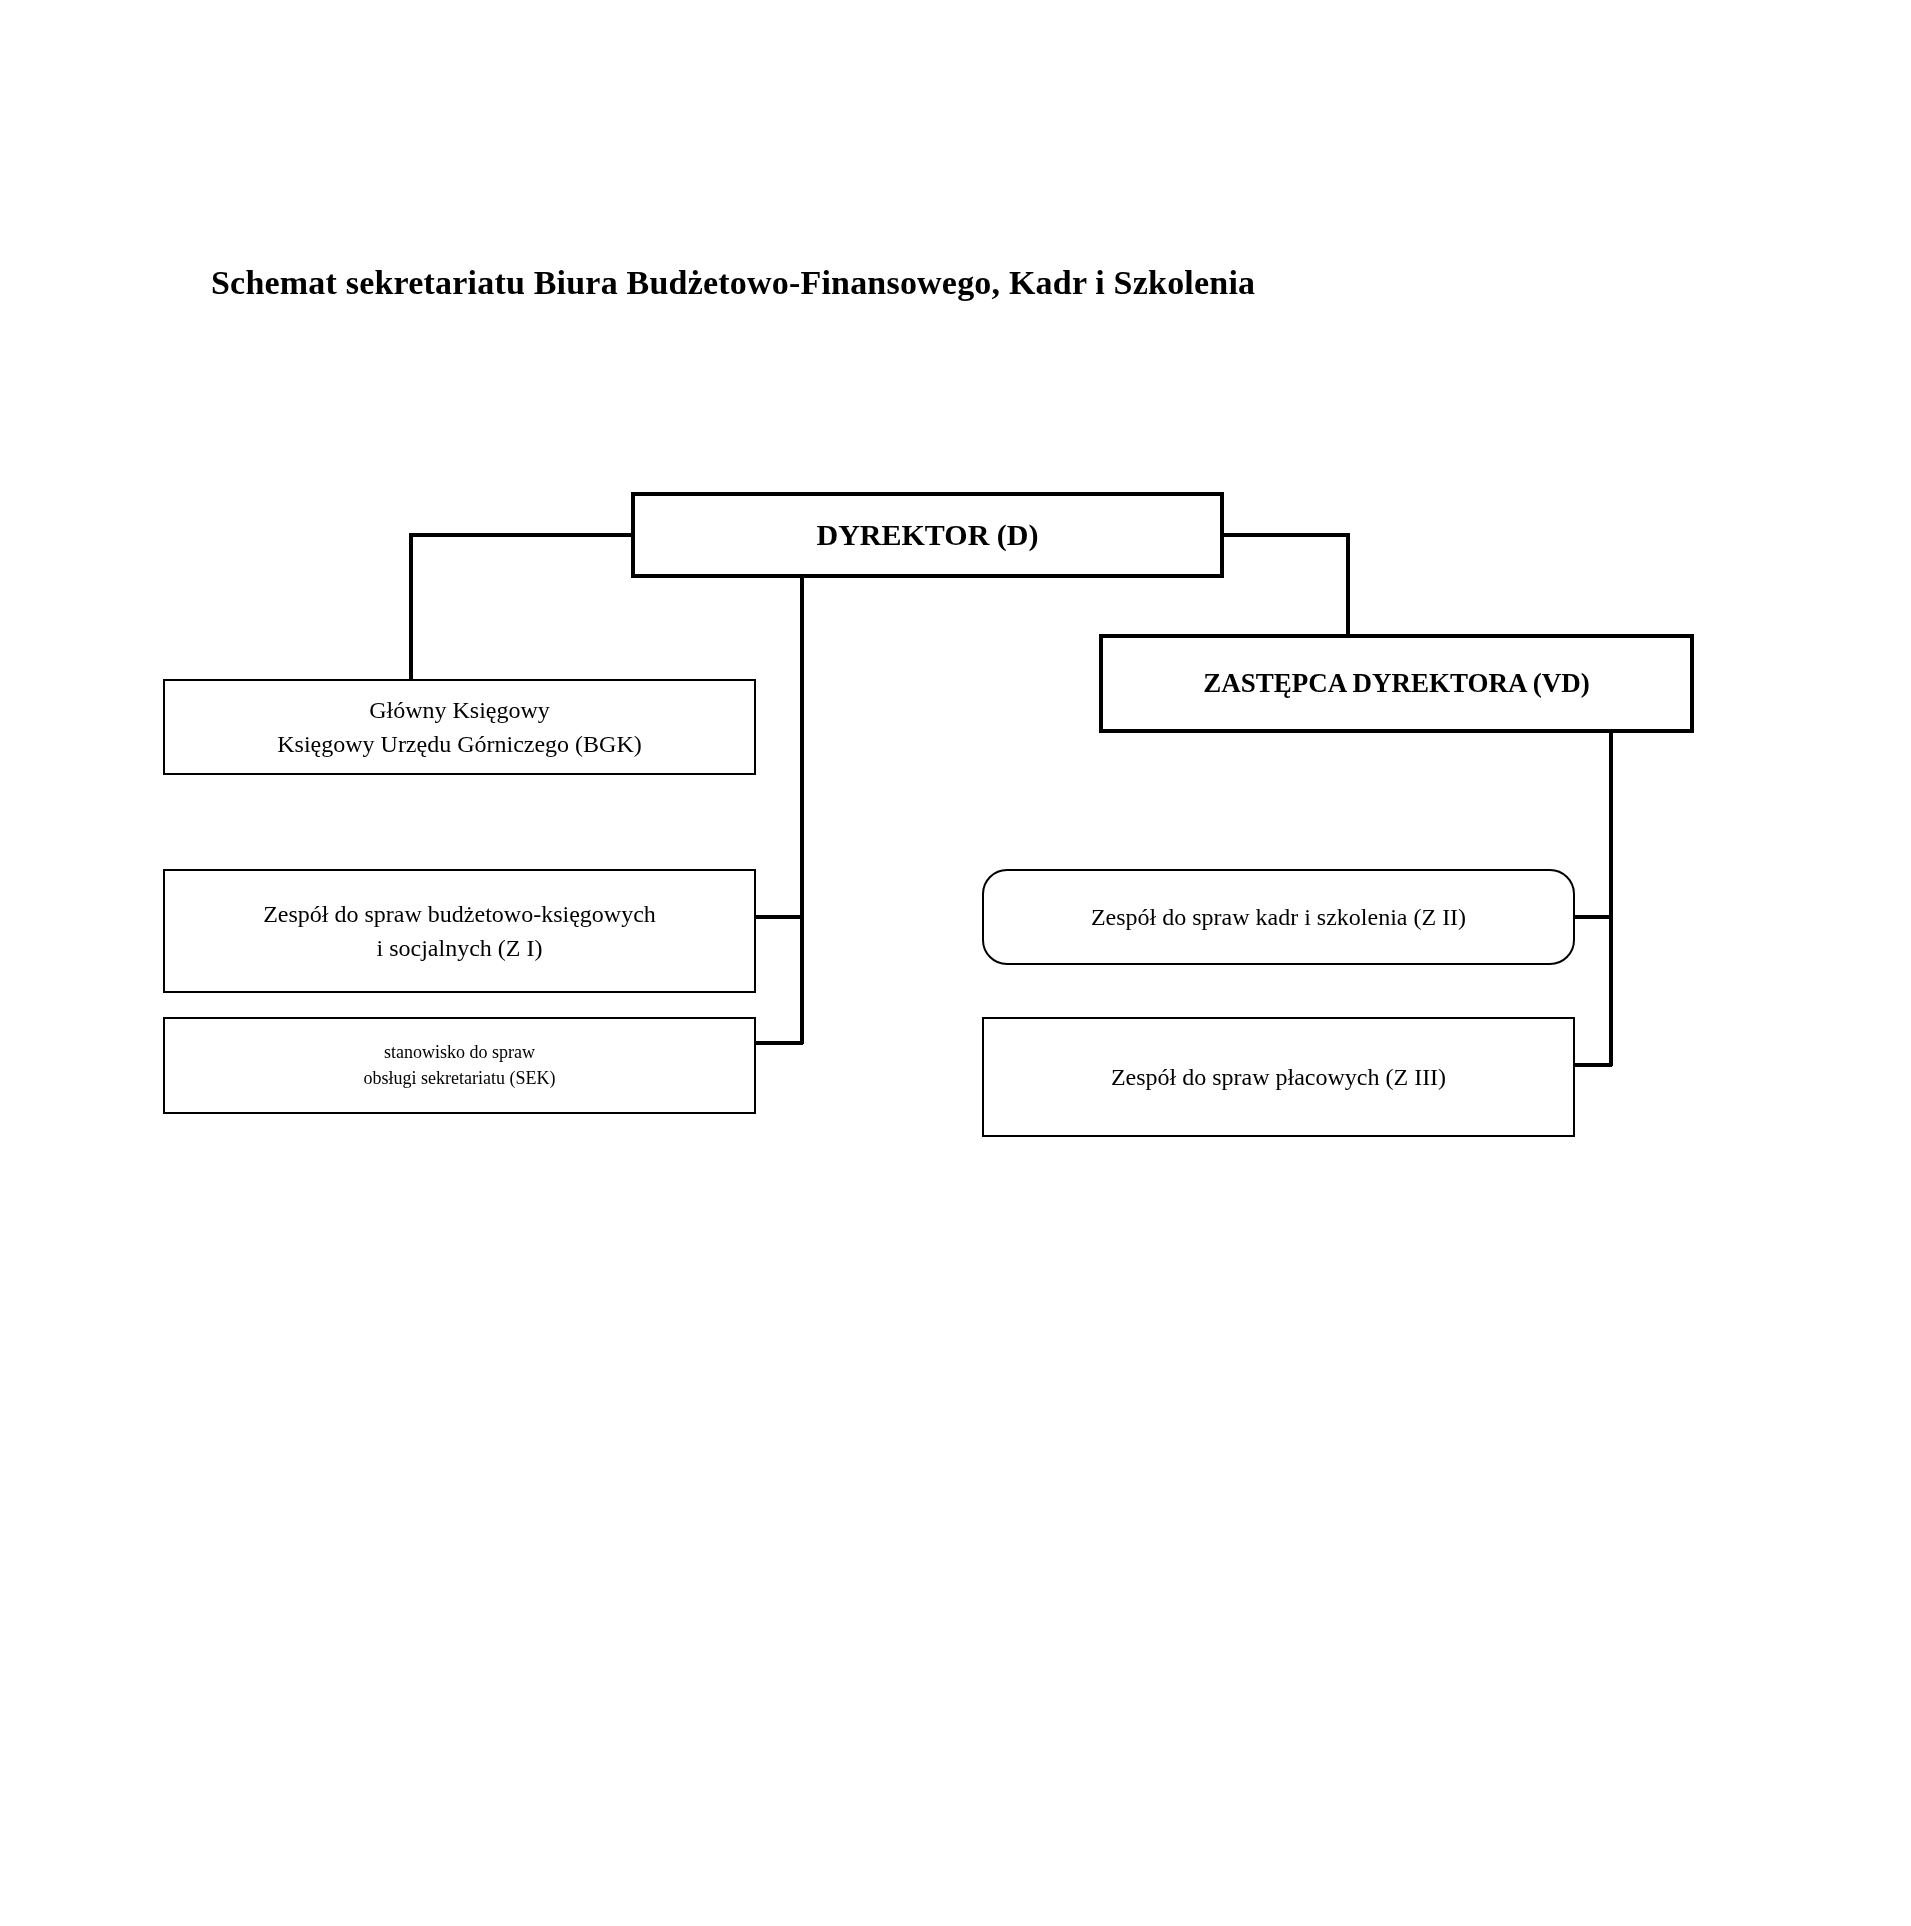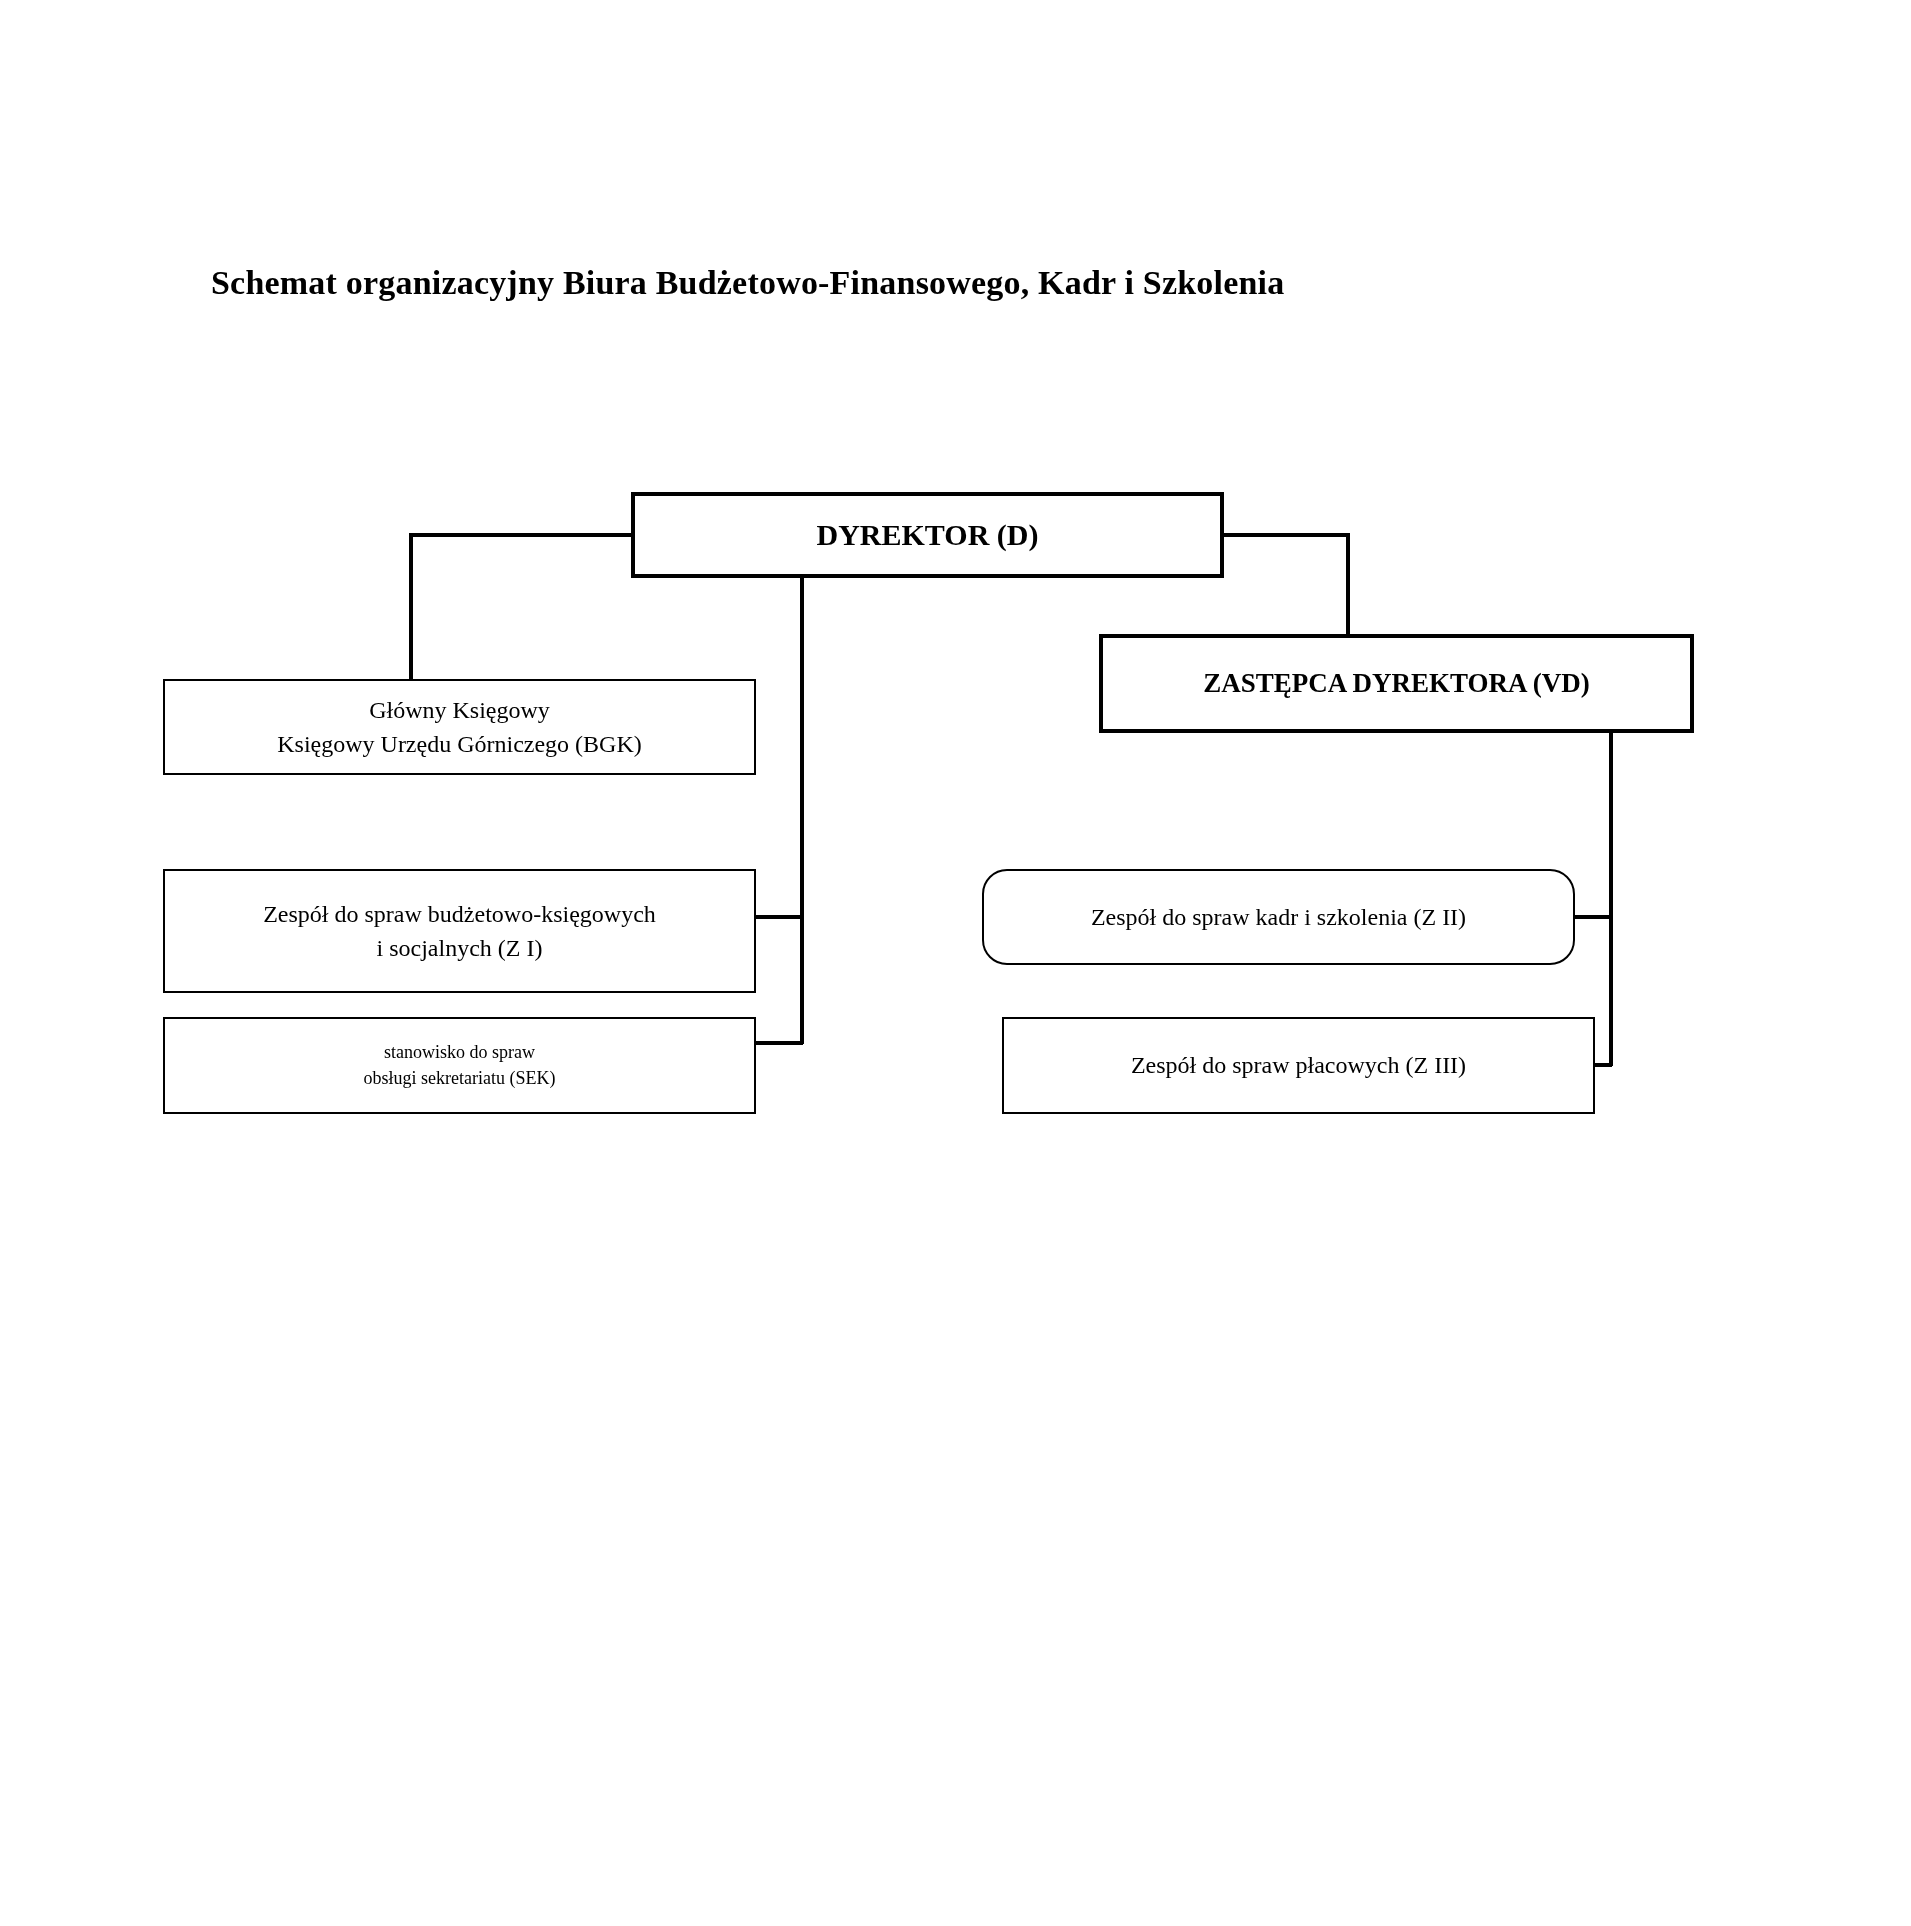--- a/index.html
+++ b/index.html
@@ -97,24 +97,23 @@
   }
   #node-z2 {
     left: 982px;  top: 869px;
     width: 593px; height: 96px;
     font-size: 24px;
     line-height: 1.42;
     border-radius: 25px;
   }
   #node-z3 {
     left: 982px;  top: 1017px;
-    width: 593px; height: 97px;
-    font-size: 24px;
-    line-height: 1.42;
-    margin-left: 20px;
+    width: 593px; height: 120px;
+    font-size: 24px;
+    line-height: 1.42;
   }
 
   
   .conn {
     position: absolute;
     background: #000000;
     z-index: 1;
   }
   .conn.h { height: 3.5px; }
   .conn.v { width: 3.5px; }
@@ -135,21 +134,21 @@
   
   #conn-vd-spine   { left: 1609px; top: 715px; height: 351px; }
   #conn-z2-h       { left: 1572px; top: 915px; width: 40px; }
   #conn-z3-h       { left: 1572px; top: 1063px; width: 40px; }
 </style>
 </head>
 <body>
 
 <div id="page">
 
-  <div id="chart-title">Schemat organizacyjny Biura Budżetowo-Finansowego, Kadr i Szkolenia</div>
+  <div id="chart-title">Schemat sekretariatu Biura Budżetowo-Finansowego, Kadr i Szkolenia</div>
 
   <div class="conn h" id="conn-d-left-h"></div>
   <div class="conn v" id="conn-d-left-v"></div>
 
   <div class="conn h" id="conn-d-right-h"></div>
   <div class="conn v" id="conn-d-right-v"></div>
 
   <div class="conn v" id="conn-d-spine"></div>
   <div class="conn h" id="conn-z1-h"></div>
   <div class="conn h" id="conn-sek-h"></div>

